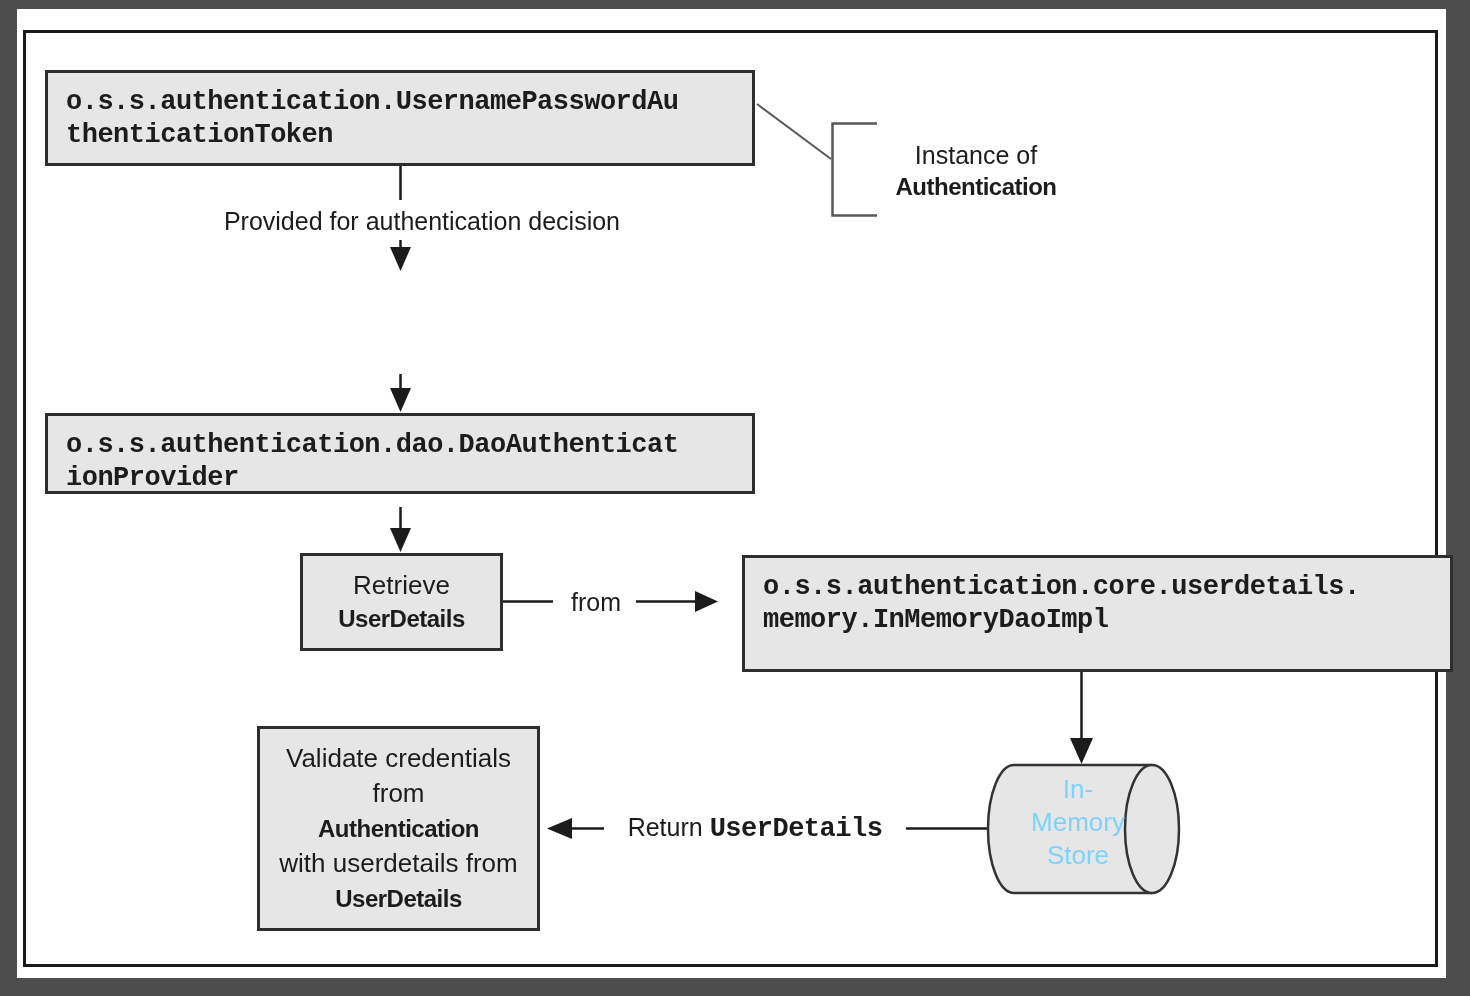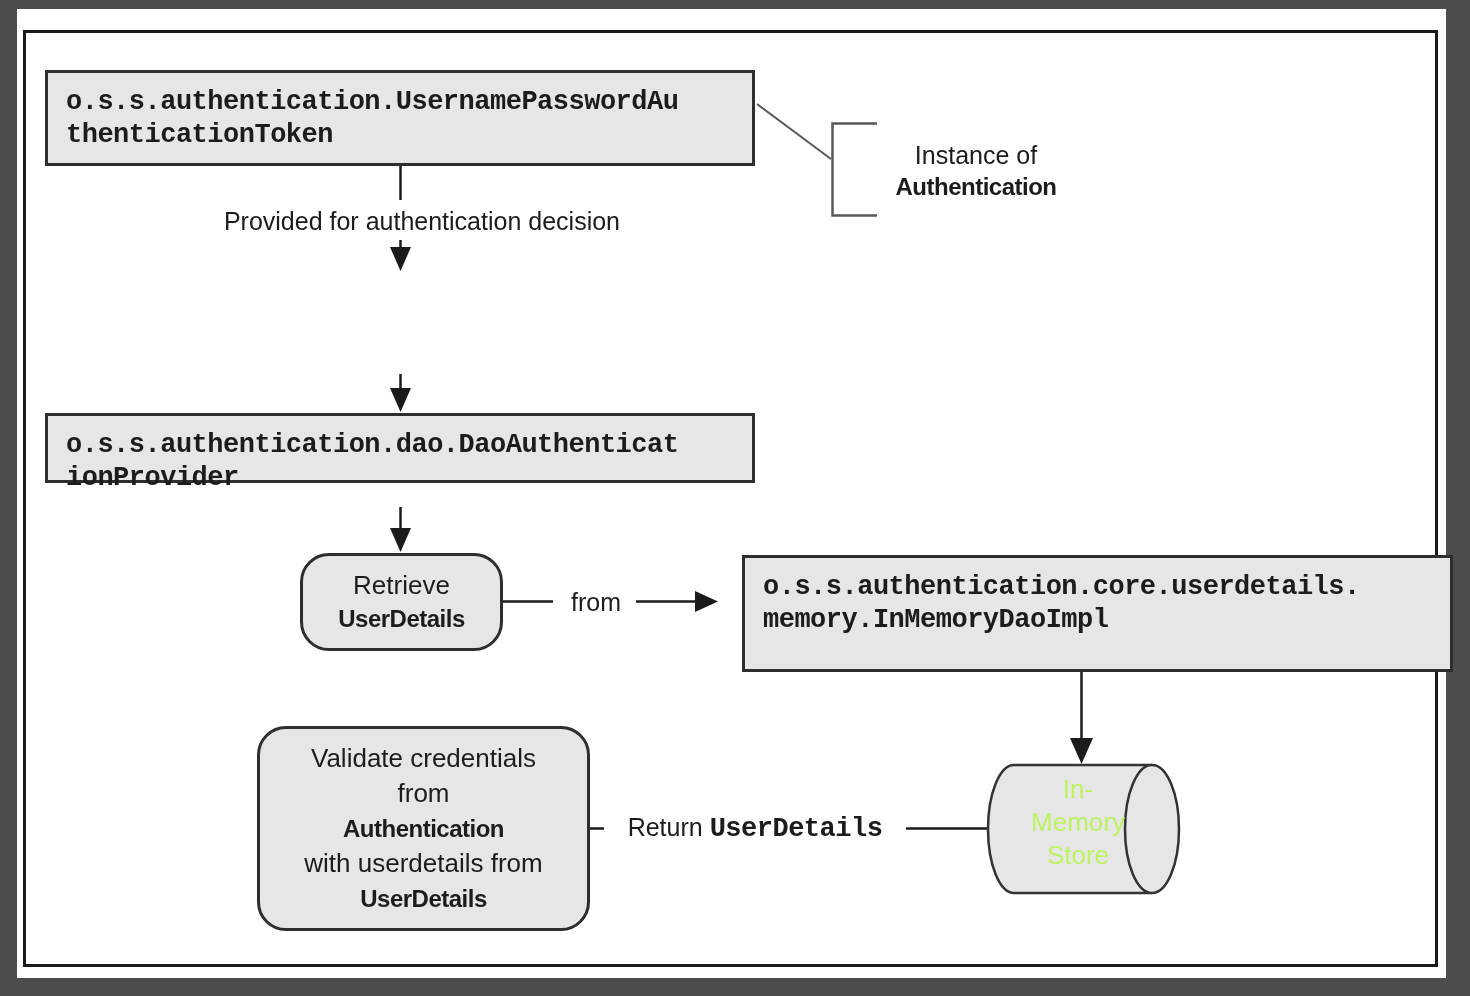--- a/index.html
+++ b/index.html
@@ -47,21 +47,20 @@
     padding:13px 18px;
     white-space:pre-line;
     letter-spacing:-0.5px;
   }
   .center-box{
     display:flex;
     flex-direction:column;
     align-items:center;
     justify-content:center;
     text-align:center;
-    border-radius:29px;
   }
   .sans-line{
     font-family:"Liberation Sans", sans-serif;
     font-size:26px;
     line-height:34px;
     color:#1c1c1c;
     display:block;
   }
   .mono-line{
     font-family:Liberation Sans, sans-serif;
@@ -85,21 +84,21 @@
     font-size:27px;
     letter-spacing:-0.5px;
   }
   .store-label{
     position:absolute;
     left:990px; top:773px;
     width:176px;
     text-align:center;
     font-size:26px;
     line-height:33px;
-    color:#bef264;
+    color:#7dd3fc;
     font-family:"Liberation Sans", sans-serif;
   }
 </style>
 </head>
 <body>
 
 <div class="stage">
 
   <div class="page"></div>
   <div class="frame"></div>
@@ -144,32 +143,32 @@
     <polyline points="877,123.5 832.5,123.5 832.5,215.5 877,215.5" fill="none" stroke="#585858" stroke-width="2.5"></polyline>
 
     <path d="M 1152 765 L 1014 765 A 26 64 0 0 0 1014 893 L 1152 893" fill="#e6e6e6" stroke="#333333" stroke-width="2.5"></path>
     <ellipse cx="1152" cy="829" rx="27" ry="64" fill="#e6e6e6" stroke="#333333" stroke-width="2.5"></ellipse>
   </svg>
 
   <div class="box mono-box" style="left:45px; top:70px; width:710px; height:96px;">o.s.s.authentication.UsernamePasswordAu
 thenticationToken</div>
 
 
-  <div class="box mono-box" style="left:45px; top:413px; width:710px; height:70px;">o.s.s.authentication.dao.DaoAuthenticat
+  <div class="box mono-box" style="left:45px; top:413px; width:710px; height:81px;">o.s.s.authentication.dao.DaoAuthenticat
 ionProvider</div>
 
   <div class="box mono-box" style="left:718px; top:555px; width:711px; height:117px;margin-left:24px;">o.s.s.authentication.core.userdetails.
 memory.InMemoryDaoImpl</div>
 
   <div class="box center-box" style="left:300px; top:553px; width:203px; height:98px;">
     <span class="sans-line">Retrieve</span>
     <span class="mono-line">UserDetails</span>
   </div>
 
-  <div class="box center-box" style="left:257px; top:726px; width:333px; height:205px; line-height:35px;">
+  <div class="box center-box" style="left:257px; top:726px; width:283px; height:205px; line-height:35px;">
     <span class="sans-line" style="line-height:35px">Validate credentials</span>
     <span class="sans-line" style="line-height:35px">from</span>
     <span class="mono-line" style="line-height:35px">Authentication</span>
     <span class="sans-line" style="line-height:35px">with userdetails from</span>
     <span class="mono-line" style="line-height:35px">UserDetails</span>
   </div>
 
   <div class="label" style="left:180px; top:207px; width:440px;text-align:right;">Provided for authentication decision</div>
 
   <div class="label" style="left:843px; top:140px; width:266px;">

